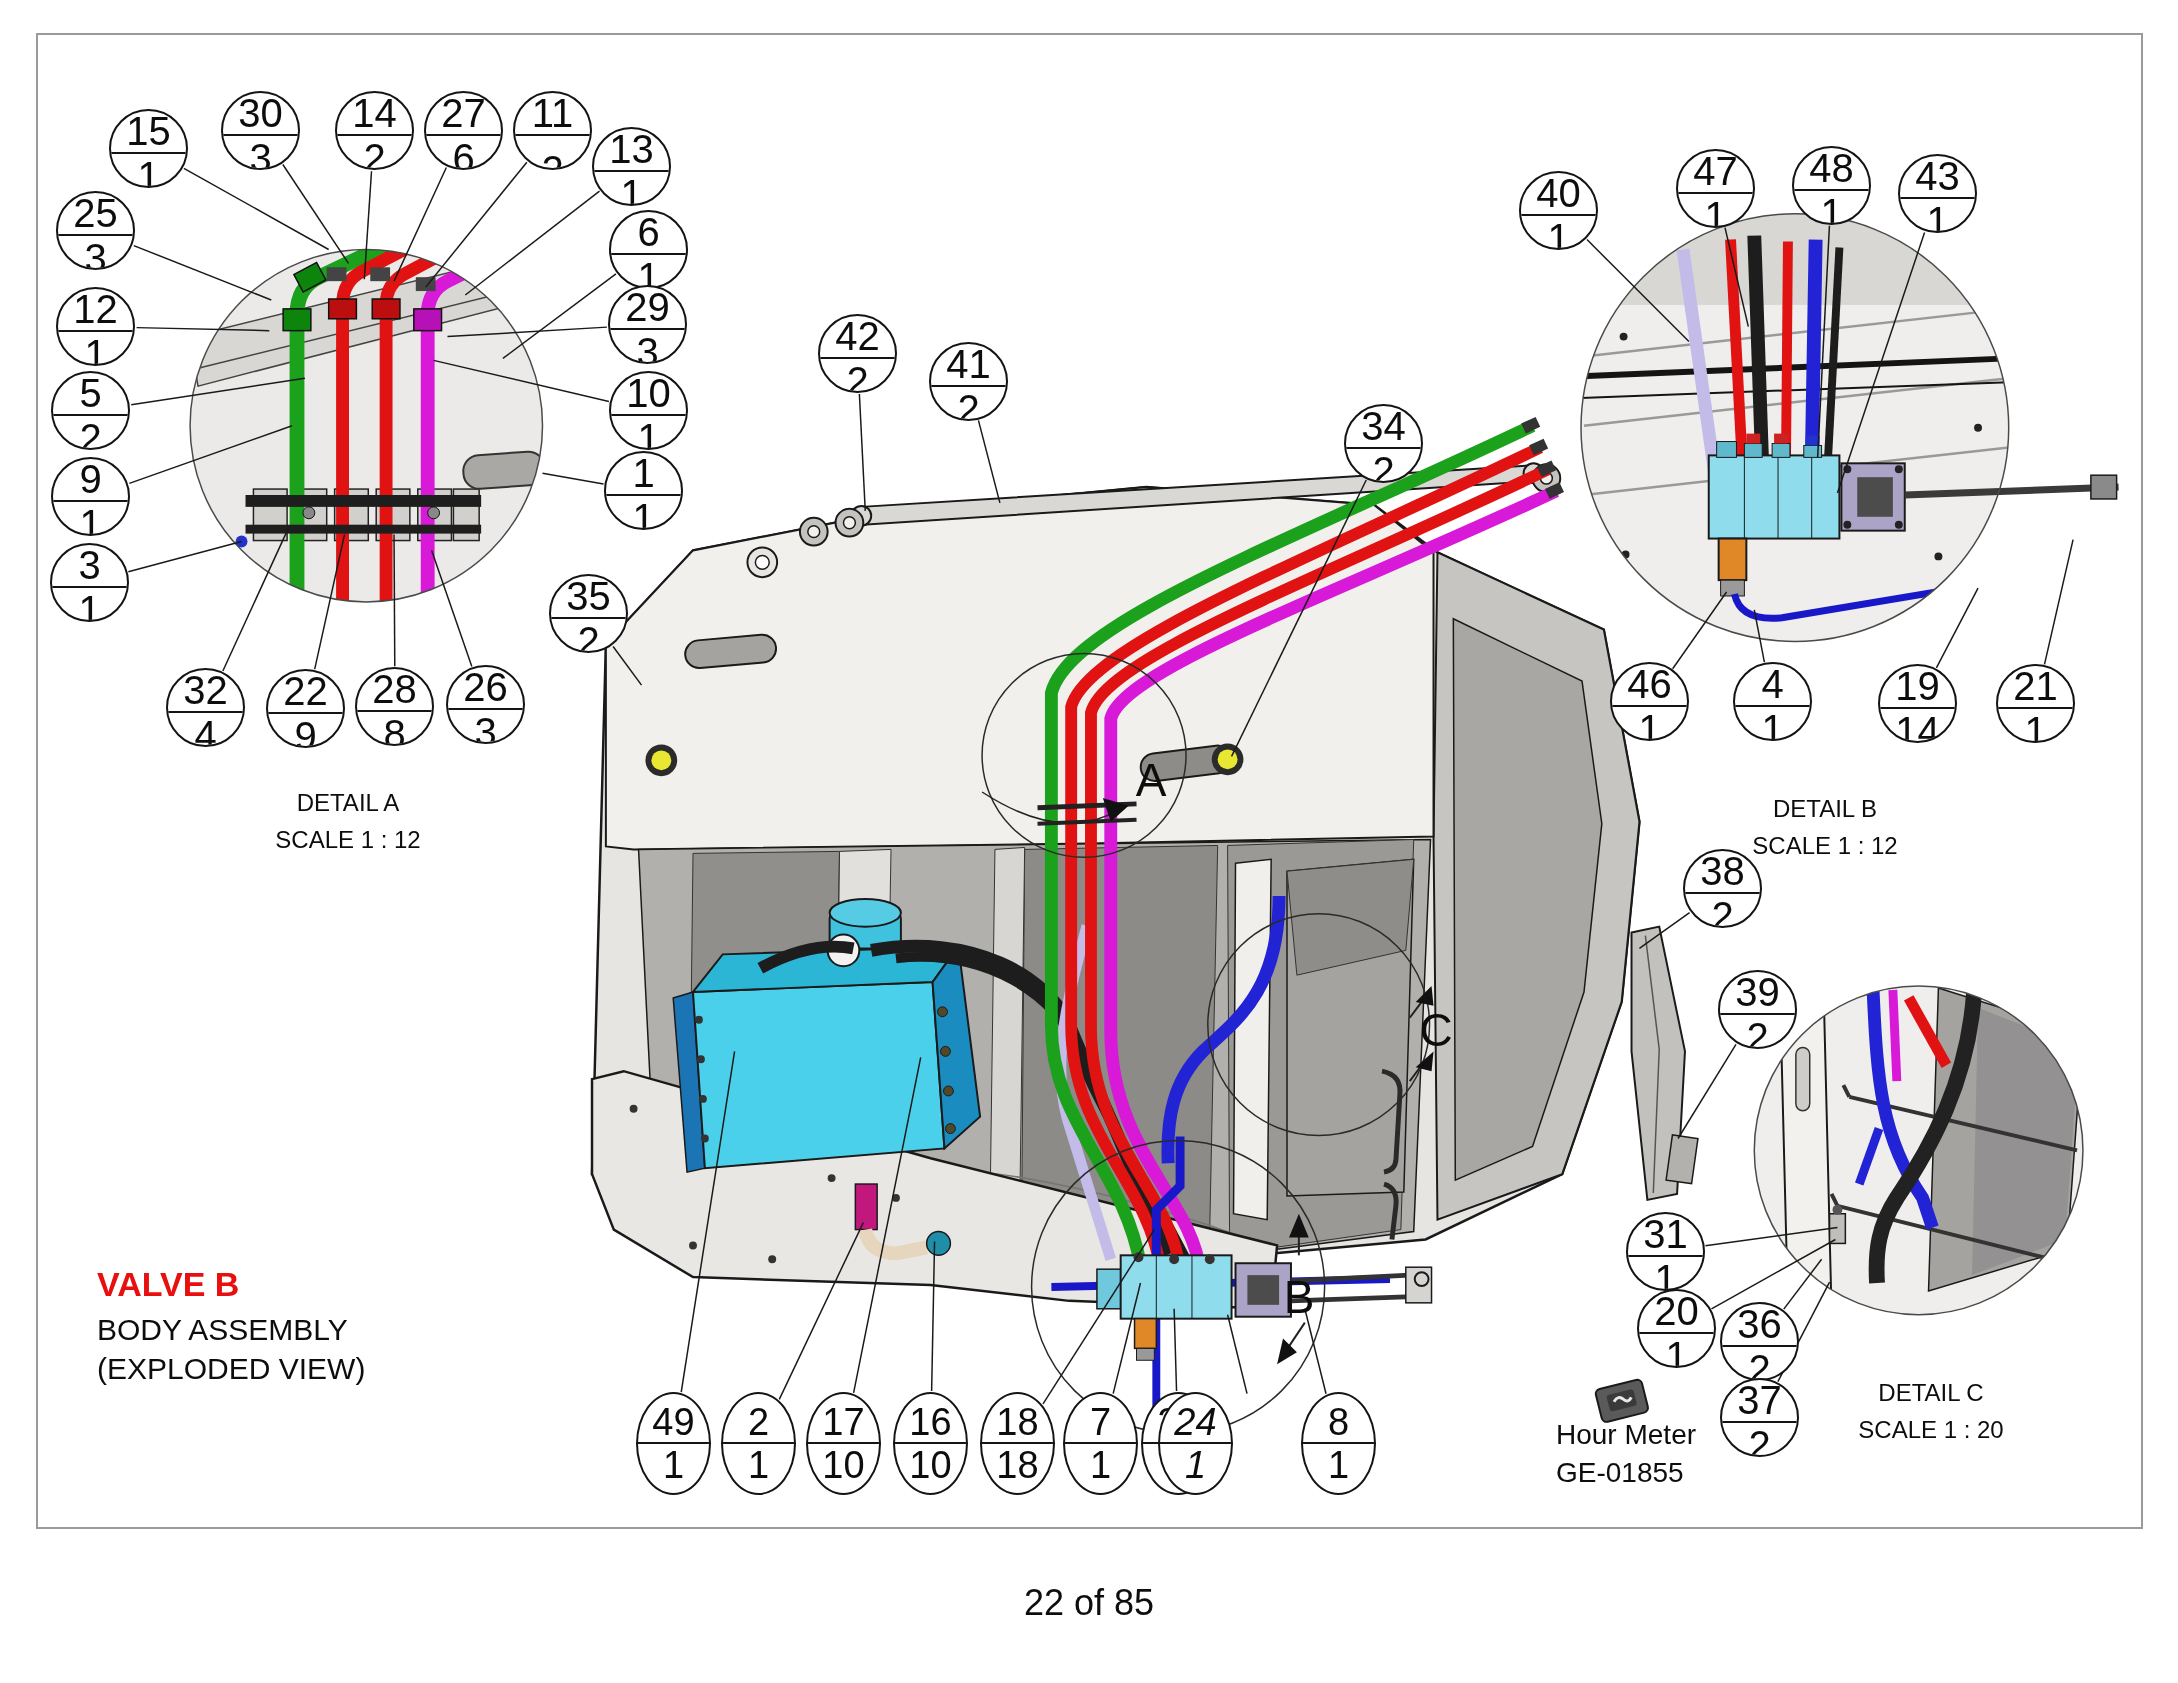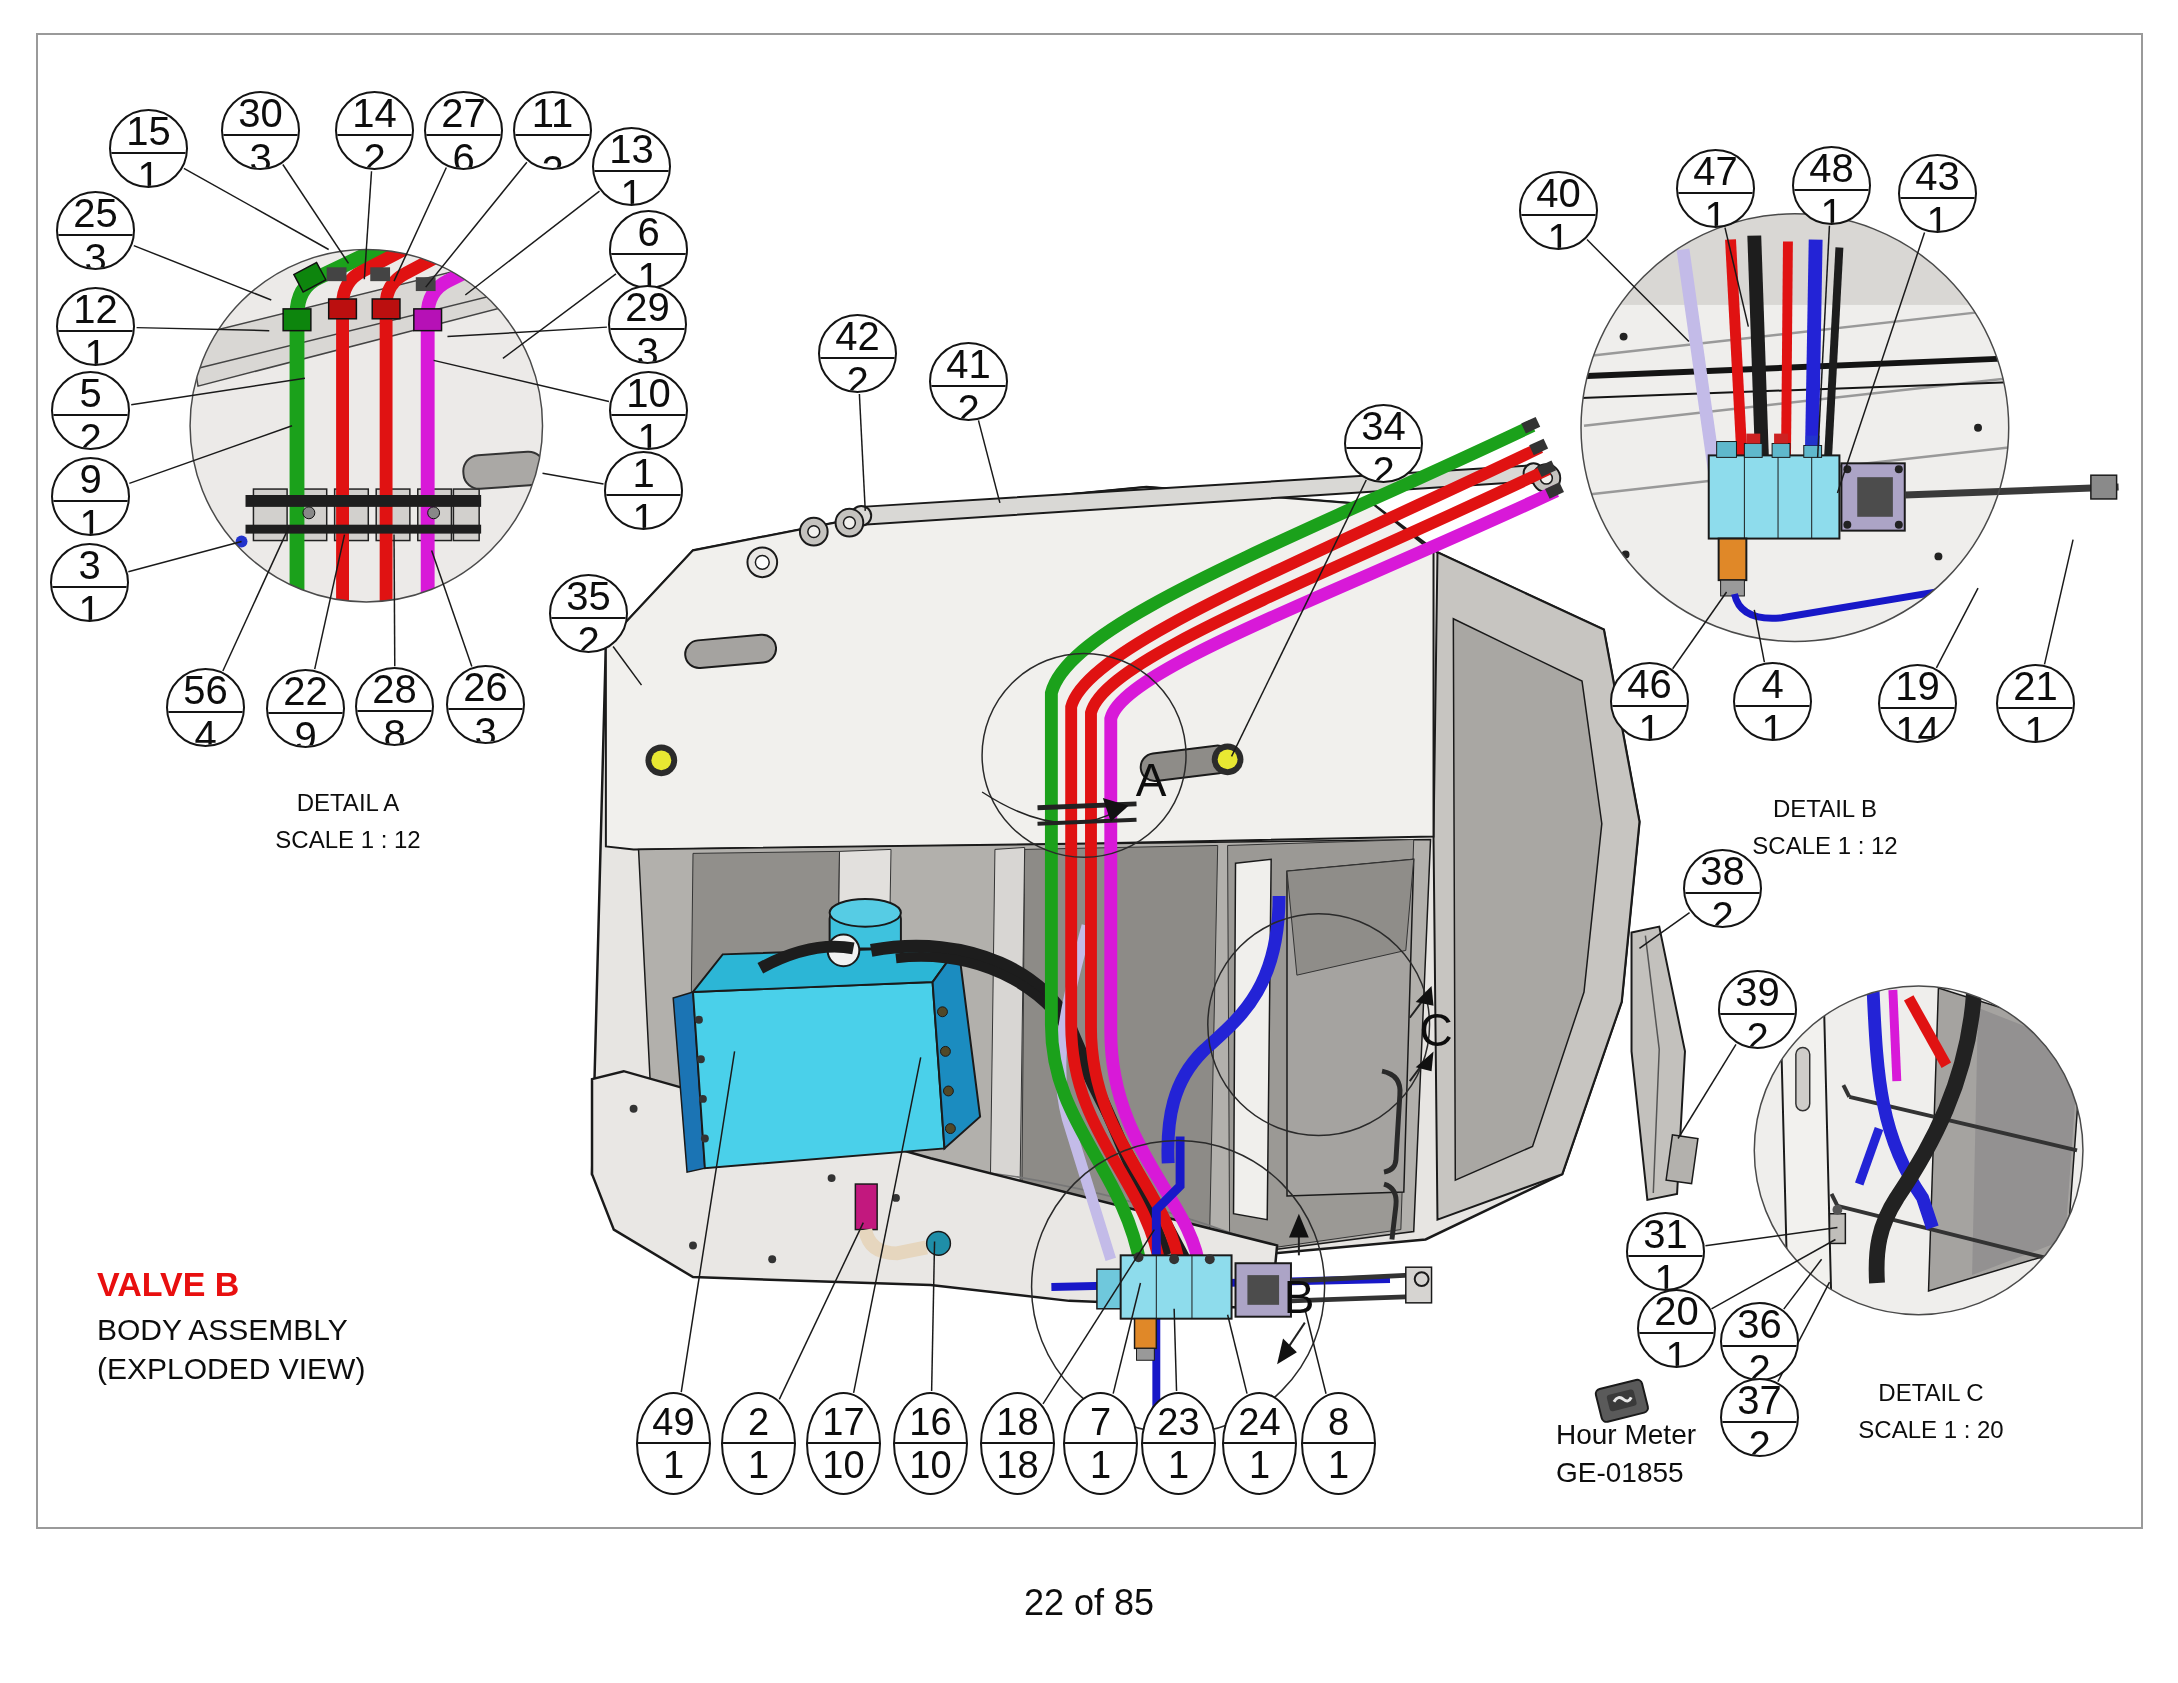--- a/index.html
+++ b/index.html
@@ -415,21 +415,21 @@
     </div>
     <div class="balloon" style="left: 604px; top: 451px;">
       <div class="num">1</div>
       <div class="qty">1</div>
     </div>
     <div class="balloon" style="left: 50px; top: 543px;">
       <div class="num">3</div>
       <div class="qty">1</div>
     </div>
     <div class="balloon" style="left: 166px; top: 668px;">
-      <div class="num">56</div>
+      <div class="num">32</div>
       <div class="qty">4</div>
     </div>
     <div class="balloon" style="left: 266px; top: 669px;">
       <div class="num">22</div>
       <div class="qty">9</div>
     </div>
     <div class="balloon" style="left: 355px; top: 667px;">
       <div class="num">28</div>
       <div class="qty">8</div>
     </div>
@@ -530,21 +530,21 @@
       <div class="qty">18</div>
     </div>
     <div class="balloon tall" style="left: 1063px; top: 1392px;">
       <div class="num">7</div>
       <div class="qty">1</div>
     </div>
     <div class="balloon tall" style="left: 1141px; top: 1392px;">
       <div class="num">23</div>
       <div class="qty">1</div>
     </div>
-    <div class="balloon tall" style="left: 1222px; top: 1392px;">
+    <div class="balloon tall" style="left: 1158px; top: 1392px; font-style: italic;">
       <div class="num">24</div>
       <div class="qty">1</div>
     </div>
     <div class="balloon tall" style="left: 1301px; top: 1392px;">
       <div class="num">8</div>
       <div class="qty">1</div>
     </div>
   </div>
 
 <div class="detail-label" style="left:348px;top:784px">

